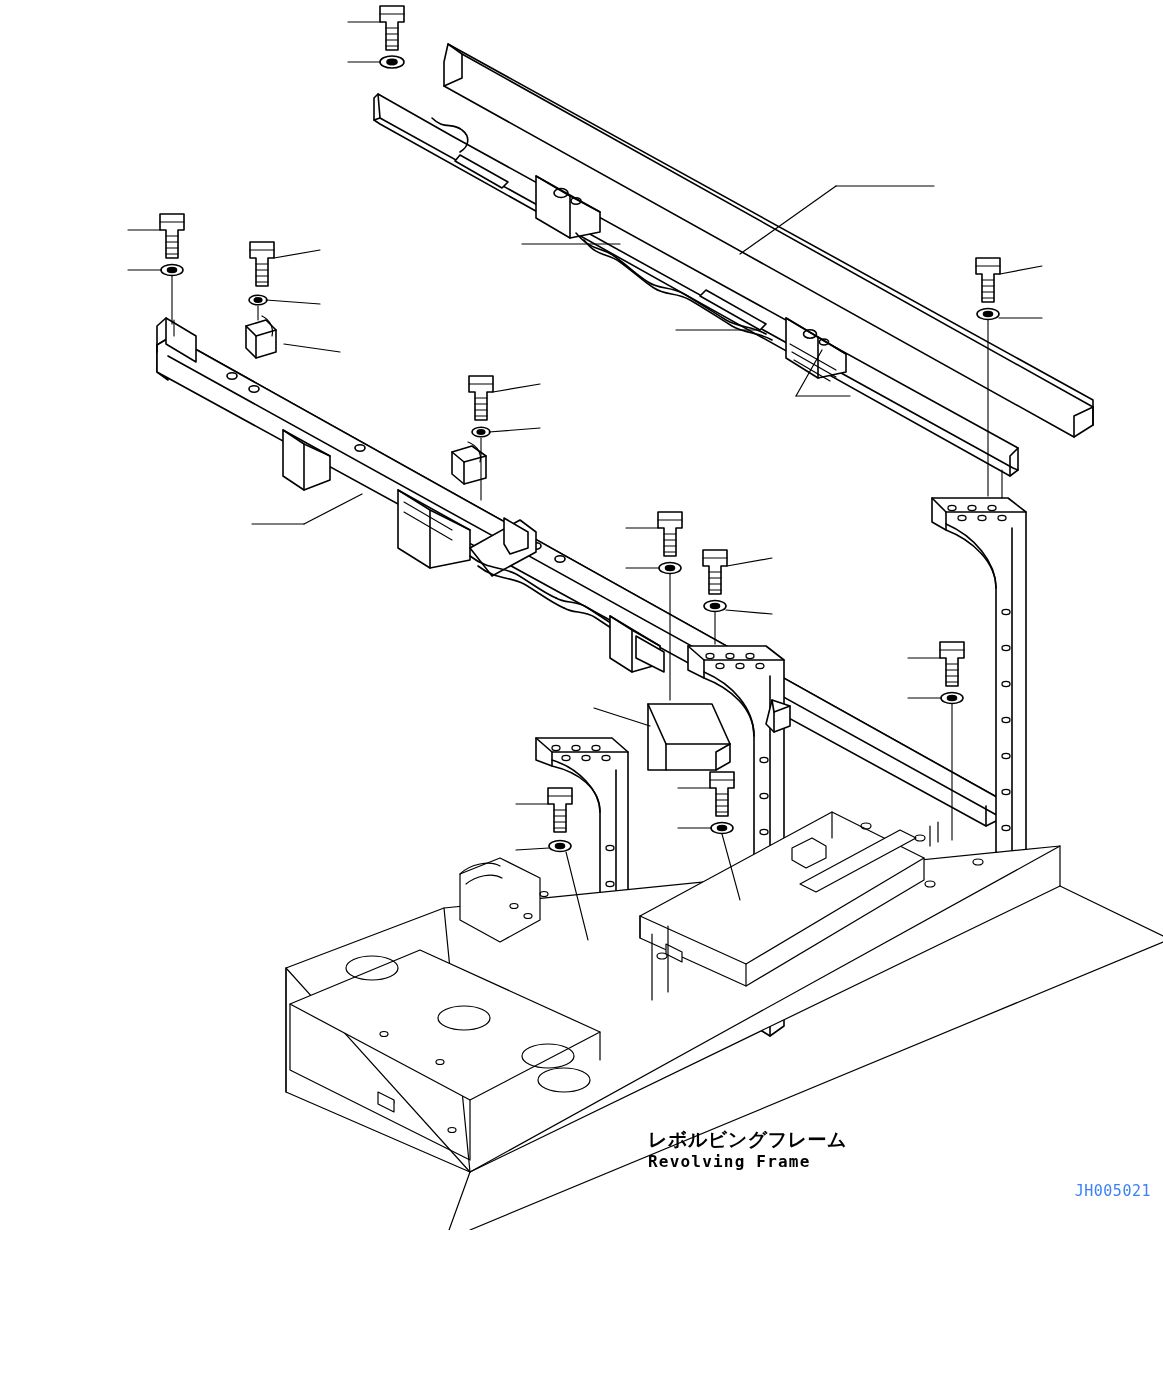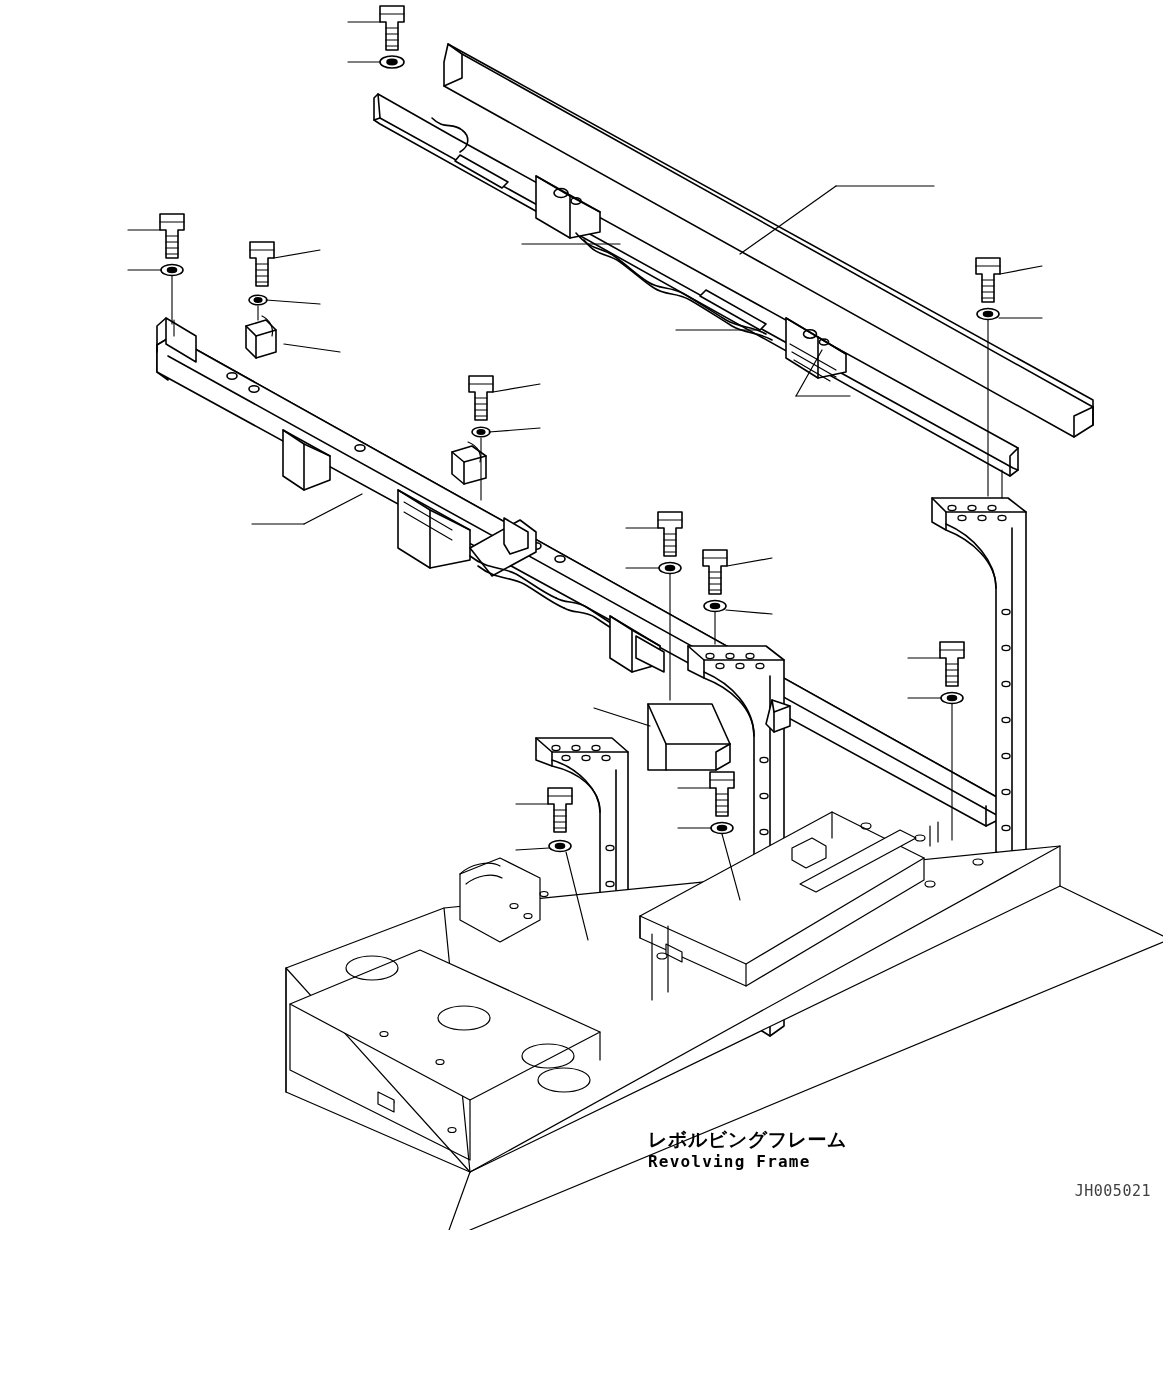--- a/index.html
+++ b/index.html
@@ -10,21 +10,21 @@
   #frame-label {
     left:648px; top:1128px; width:300px;
     font-family:"DejaVu Sans Mono", monospace;
     font-weight:bold; color:#000;
   }
   #frame-label .jp { font-family:"DejaVu Sans", sans-serif; font-size:19px; letter-spacing:0.5px; line-height:22px; }
   #frame-label .en { font-size:16px; letter-spacing:1.2px; line-height:24px; }
   #sheet-code {
     right:12px; bottom:30px;
     font-family:"DejaVu Sans Mono", monospace;
-    font-size:15px; letter-spacing:0.5px; color:#404040;
+    font-size:15px; letter-spacing:0.5px; color:#3b82f6;
   }
 </style>
 </head>
 <body>
 
 <div id="sheet">
 
   <svg id="dwg" viewBox="0 0 1163 1395" xmlns="http://www.w3.org/2000/svg" fill="none" stroke="#000" stroke-width="1.6" stroke-linejoin="round" stroke-linecap="round">
 
     <g>

